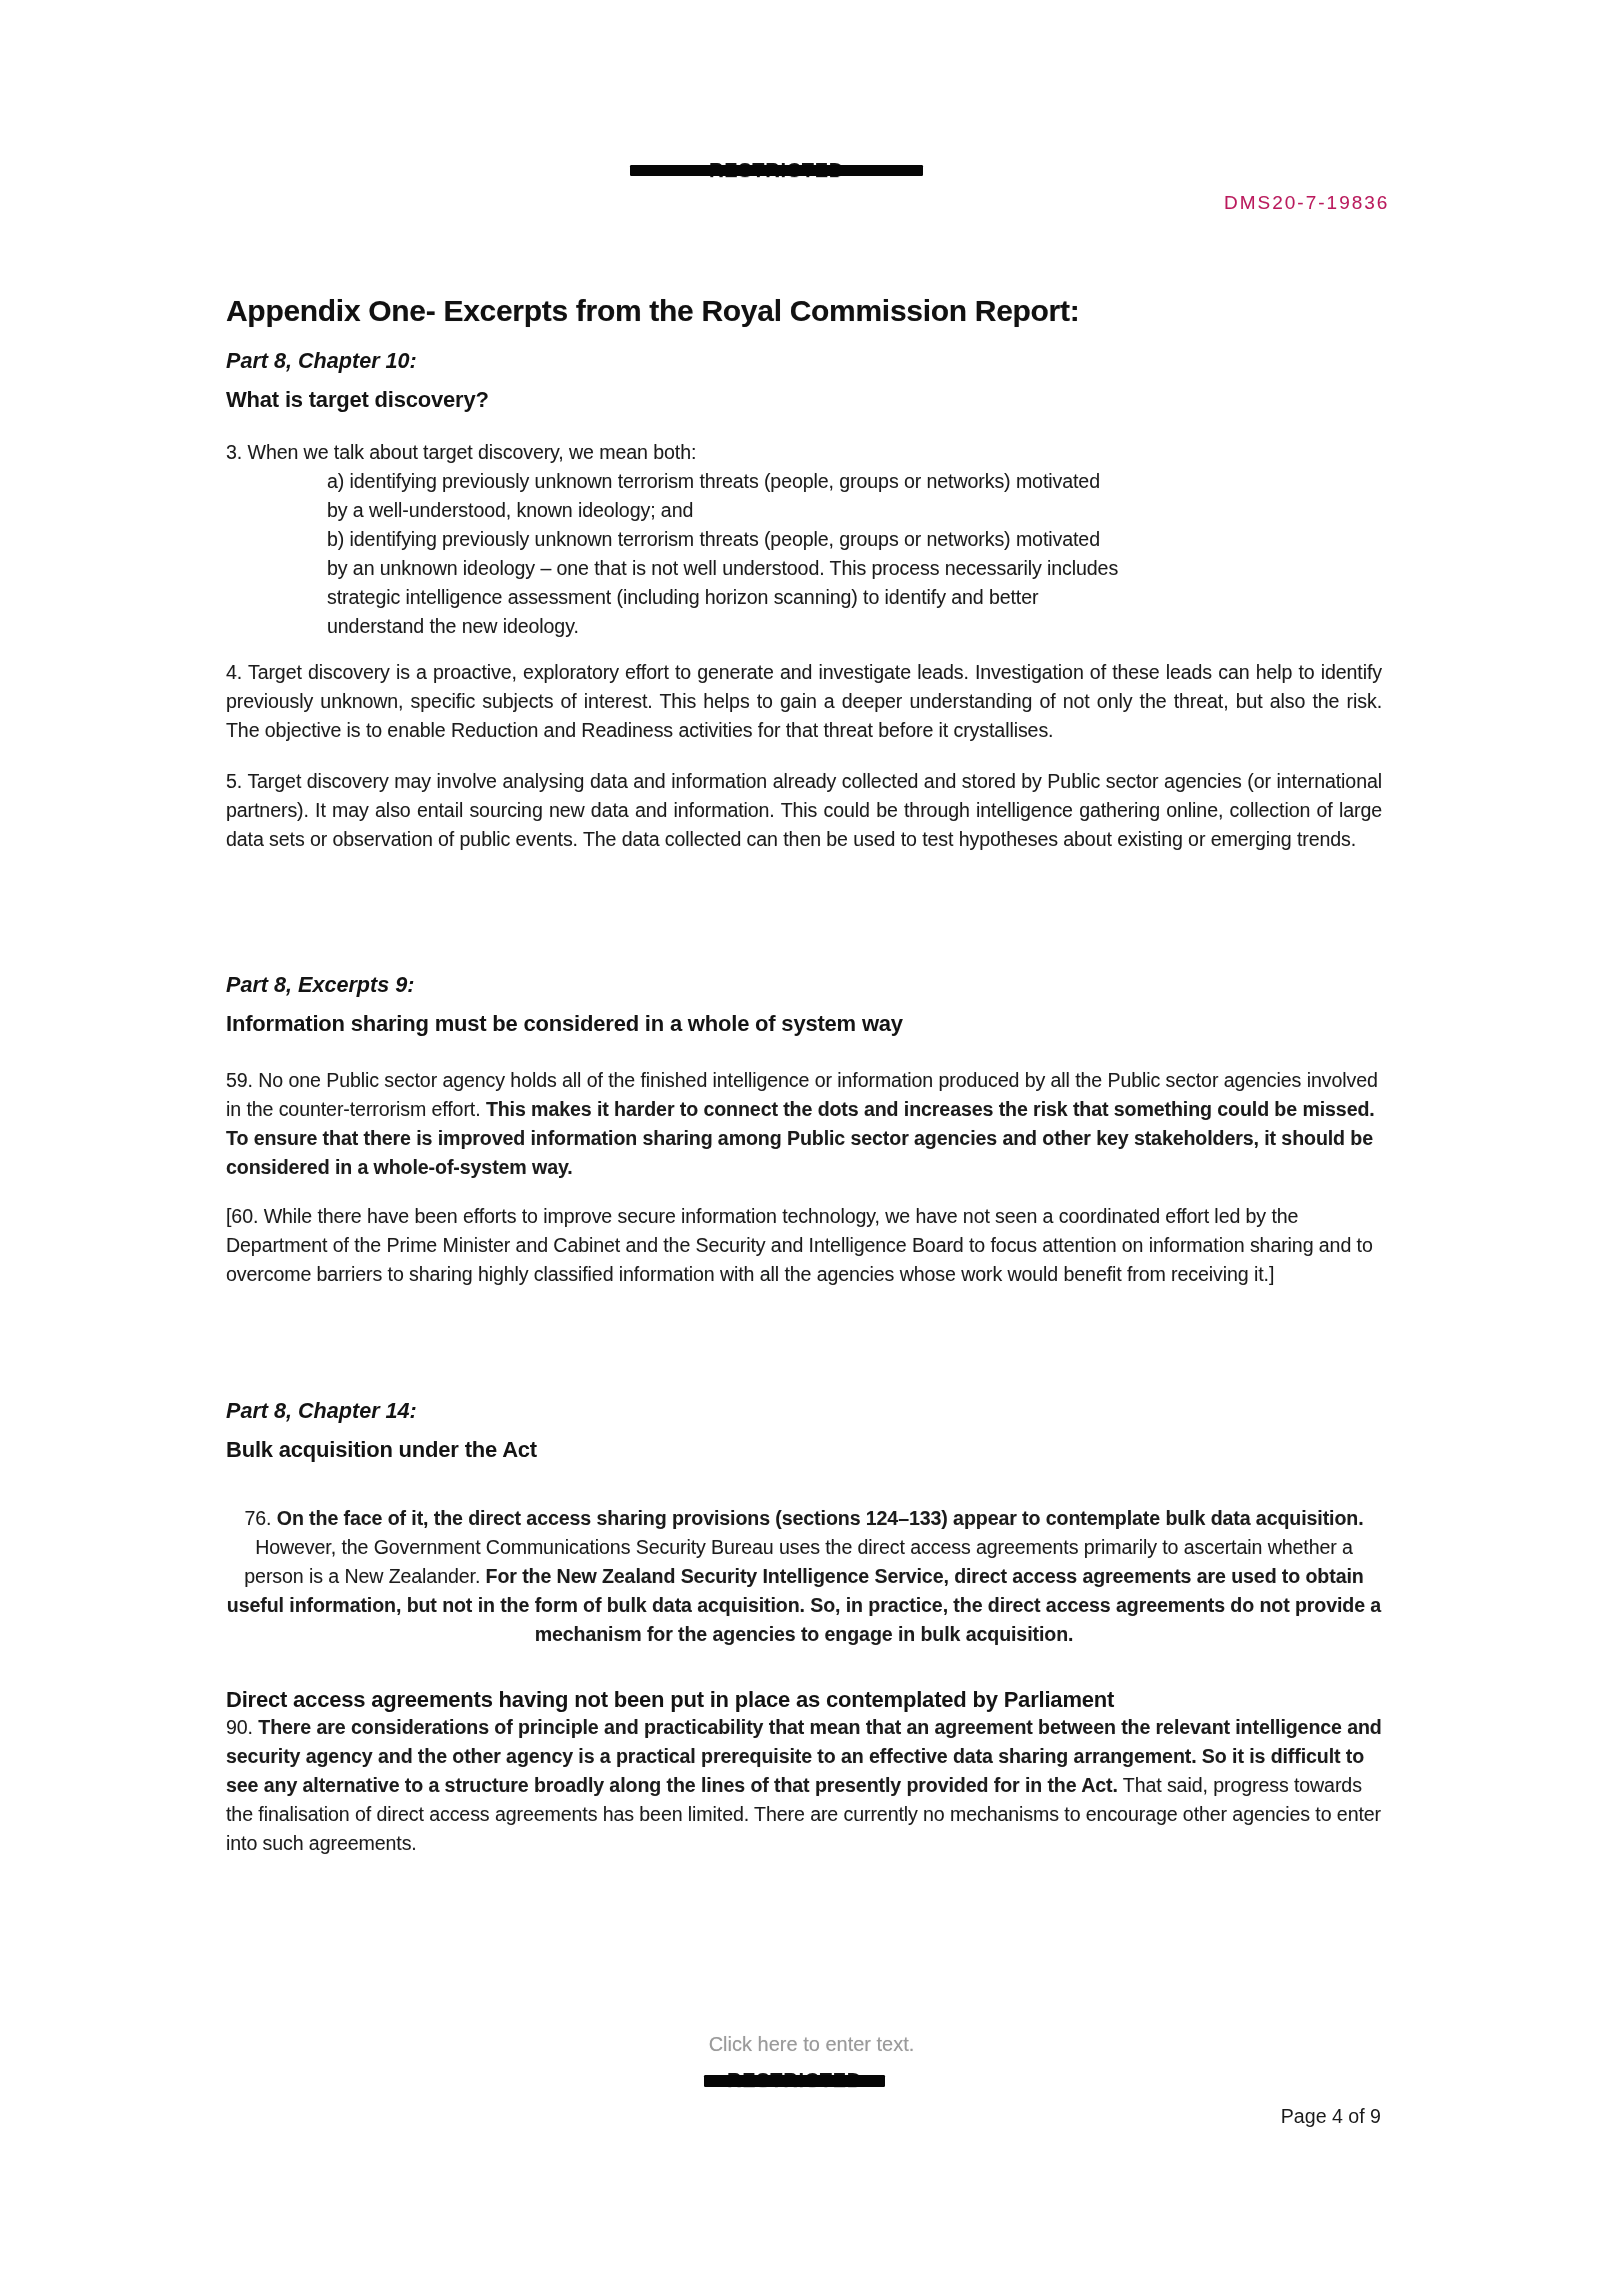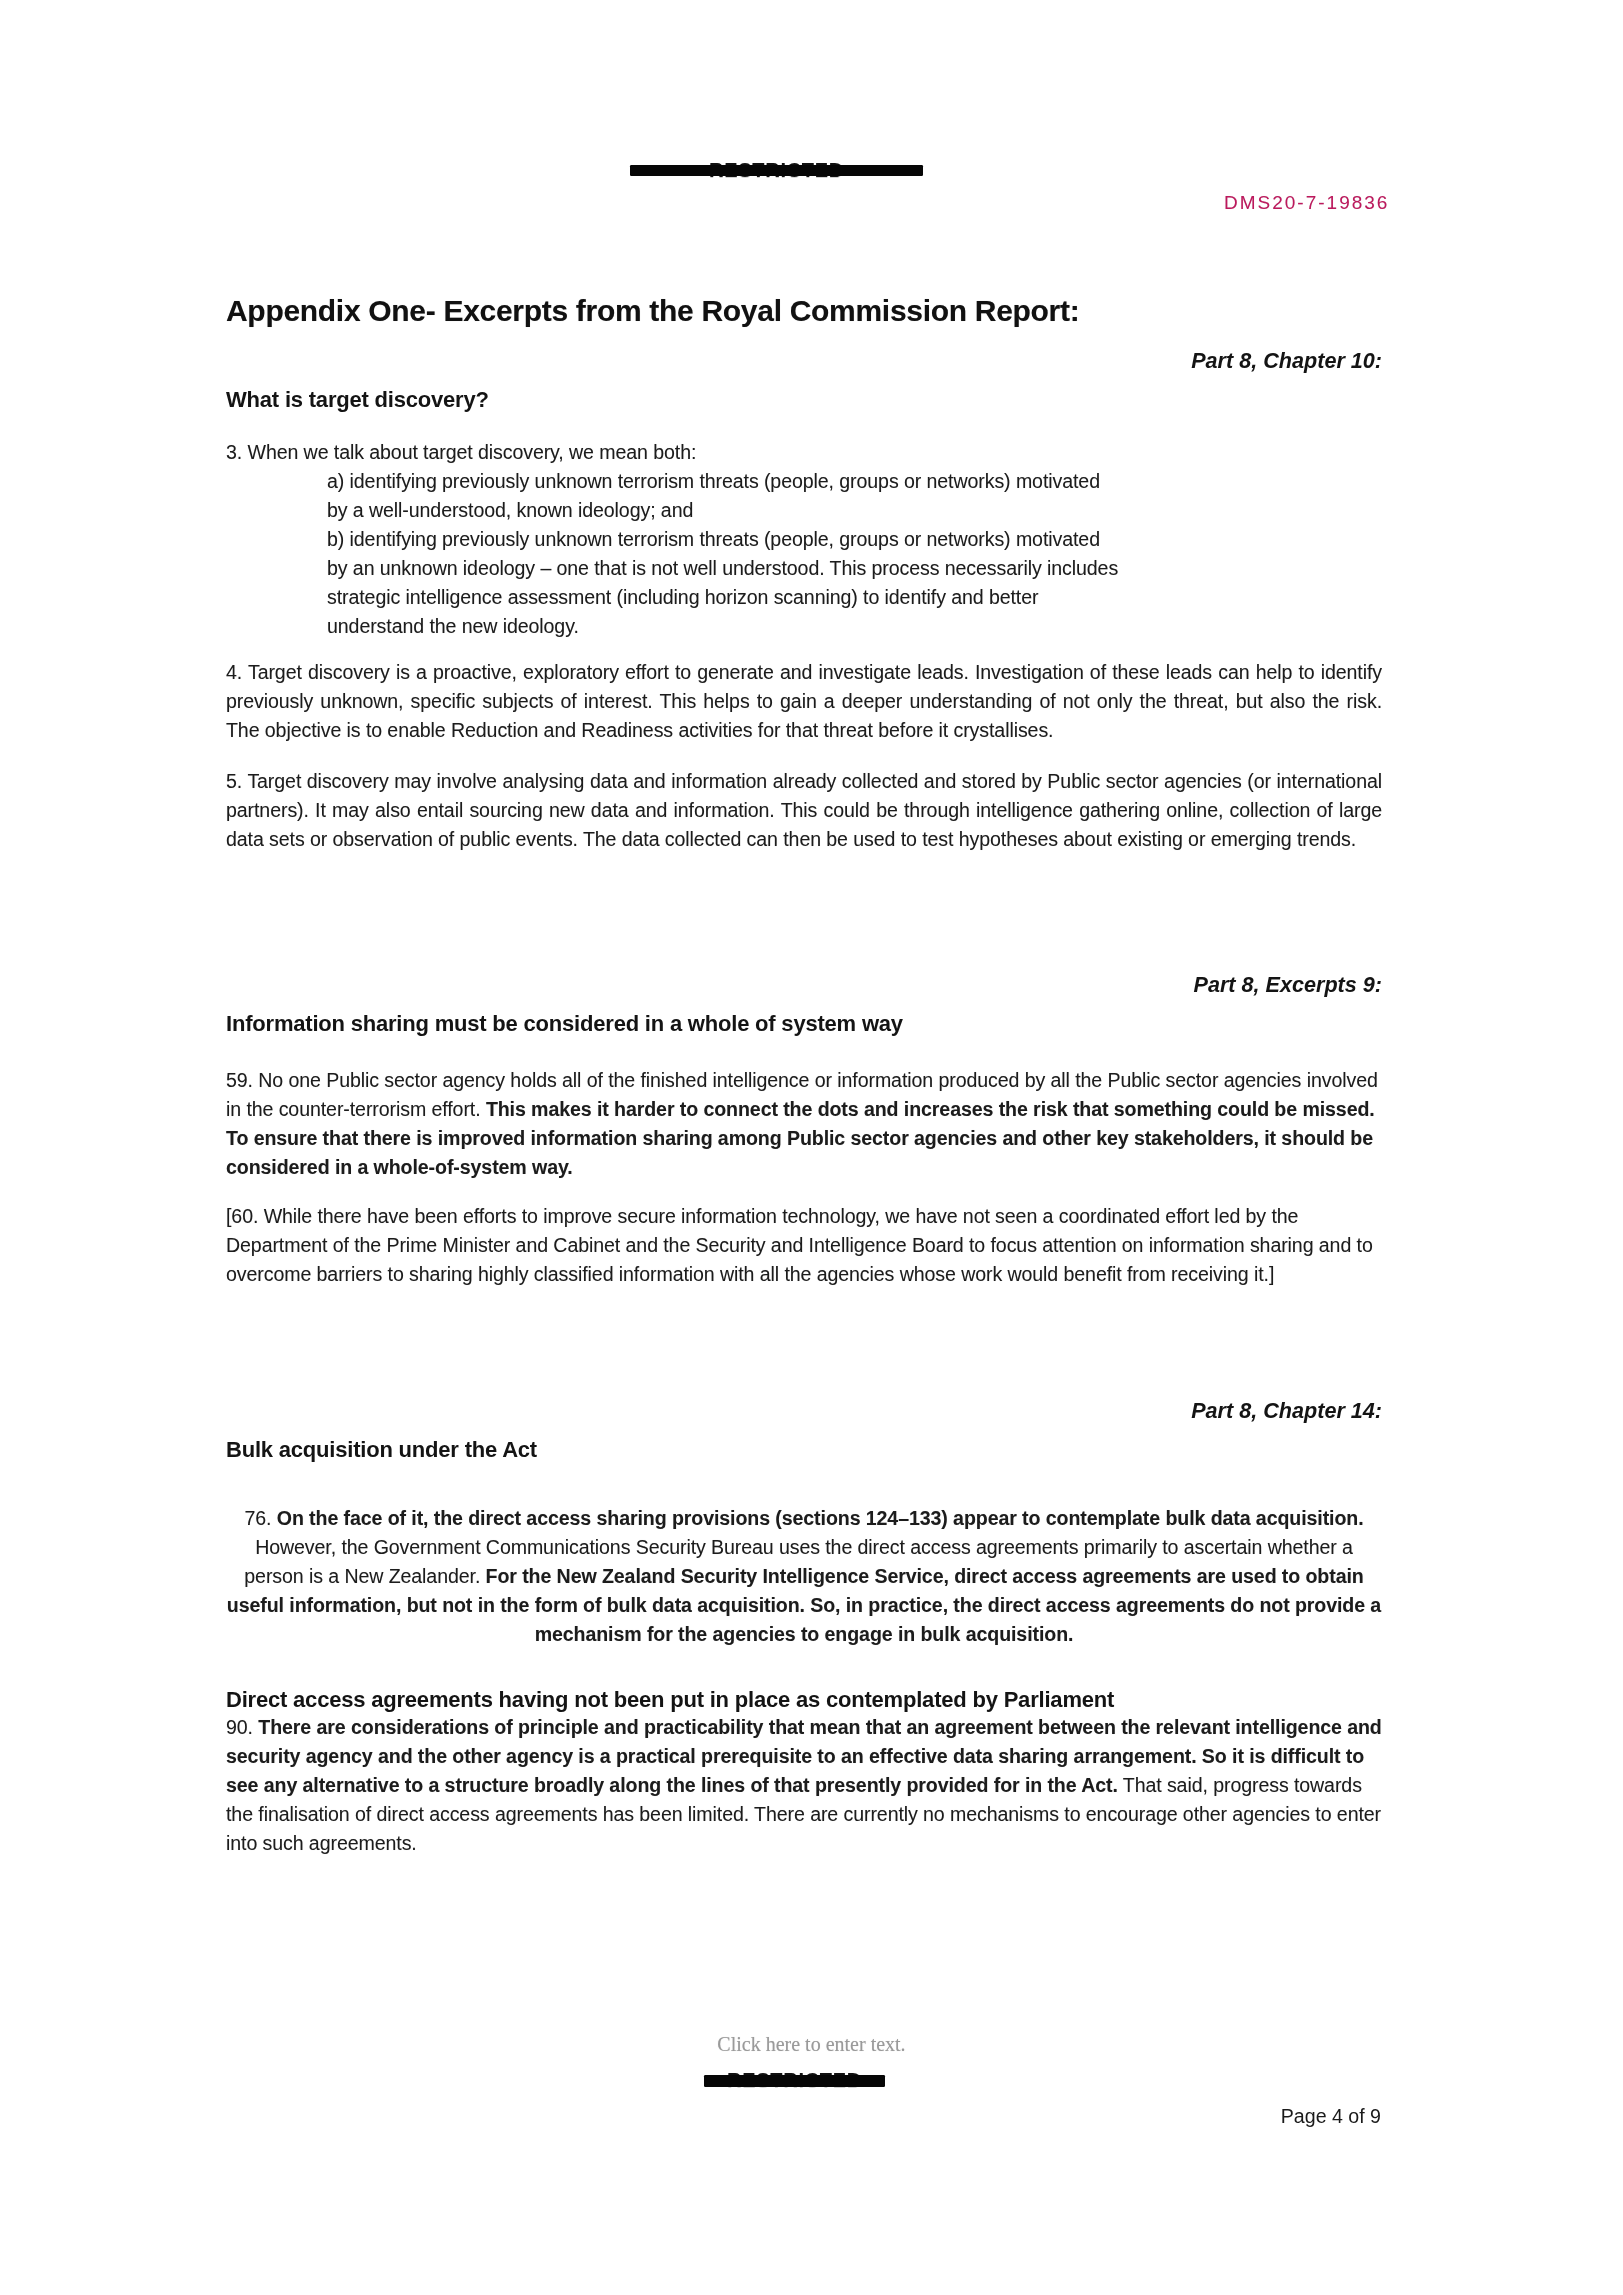--- a/index.html
+++ b/index.html
@@ -39,21 +39,21 @@
   .anchor { position:absolute; left:0; right:0; }
   .s1 { top:294px; } .s2 { top:972px; } .s3 { top:1398px; }
 
   .doc-title {
     font-size:30px; font-weight:bold; color:#111;
     letter-spacing:-0.3px; margin-bottom:19.6px;
     text-shadow:0 0 0.7px rgba(0,0,0,0.35);
   }
   .chapter-heading {
     font-size:21.6px; font-weight:bold; font-style:italic;
-    margin-bottom:13px; color:#141414;text-align:right;
+    margin-bottom:13px; color:#141414;
   }
   .sub-heading {
     font-size:22px; font-weight:bold; color:#141414;
     letter-spacing:-0.2px;
   }
   .mb-h1 { margin-bottom:25px; }
   .mb-h2 { margin-bottom:29px; }
   .mb-h3 { margin-bottom:41px; }
   .mb-h4 { }
 
@@ -66,21 +66,20 @@
   .sub-item { margin-left:101px; max-width:797px; }
   .mb-p { margin-bottom:17px; }
   .mb-p4 { margin-bottom:22px; }
   .mb-59 { margin-bottom:19.6px; }
   .mb-76 { margin-bottom:38px;text-align:center; }
 
   .footer-placeholder {
     position:absolute; top:2033px; left:0; width:1623px;
     text-align:center; font-size:20px; color:#9a9a9a;
     text-shadow:0 0 0.7px rgba(150,150,150,0.5);
-    font-family:Liberation Serif, serif;
   }
   .page-number {
     position:absolute; top:2105px; right:242px;
     font-size:19.6px; color:#1a1a1a;
   }
 </style>
 </head>
 <body>
 
 <div class="page">

